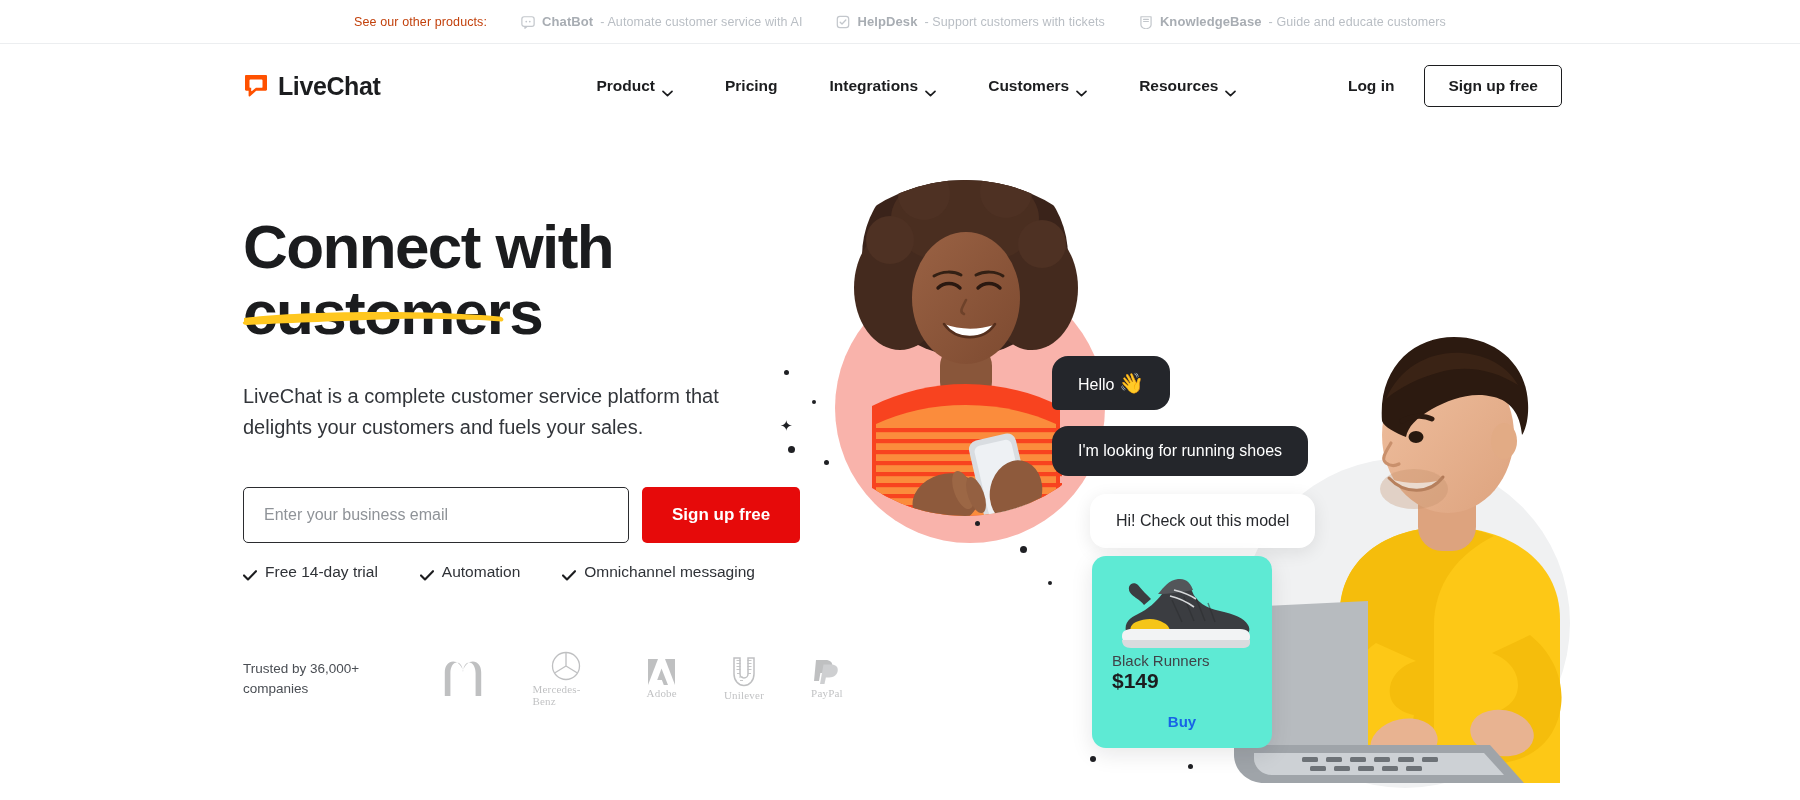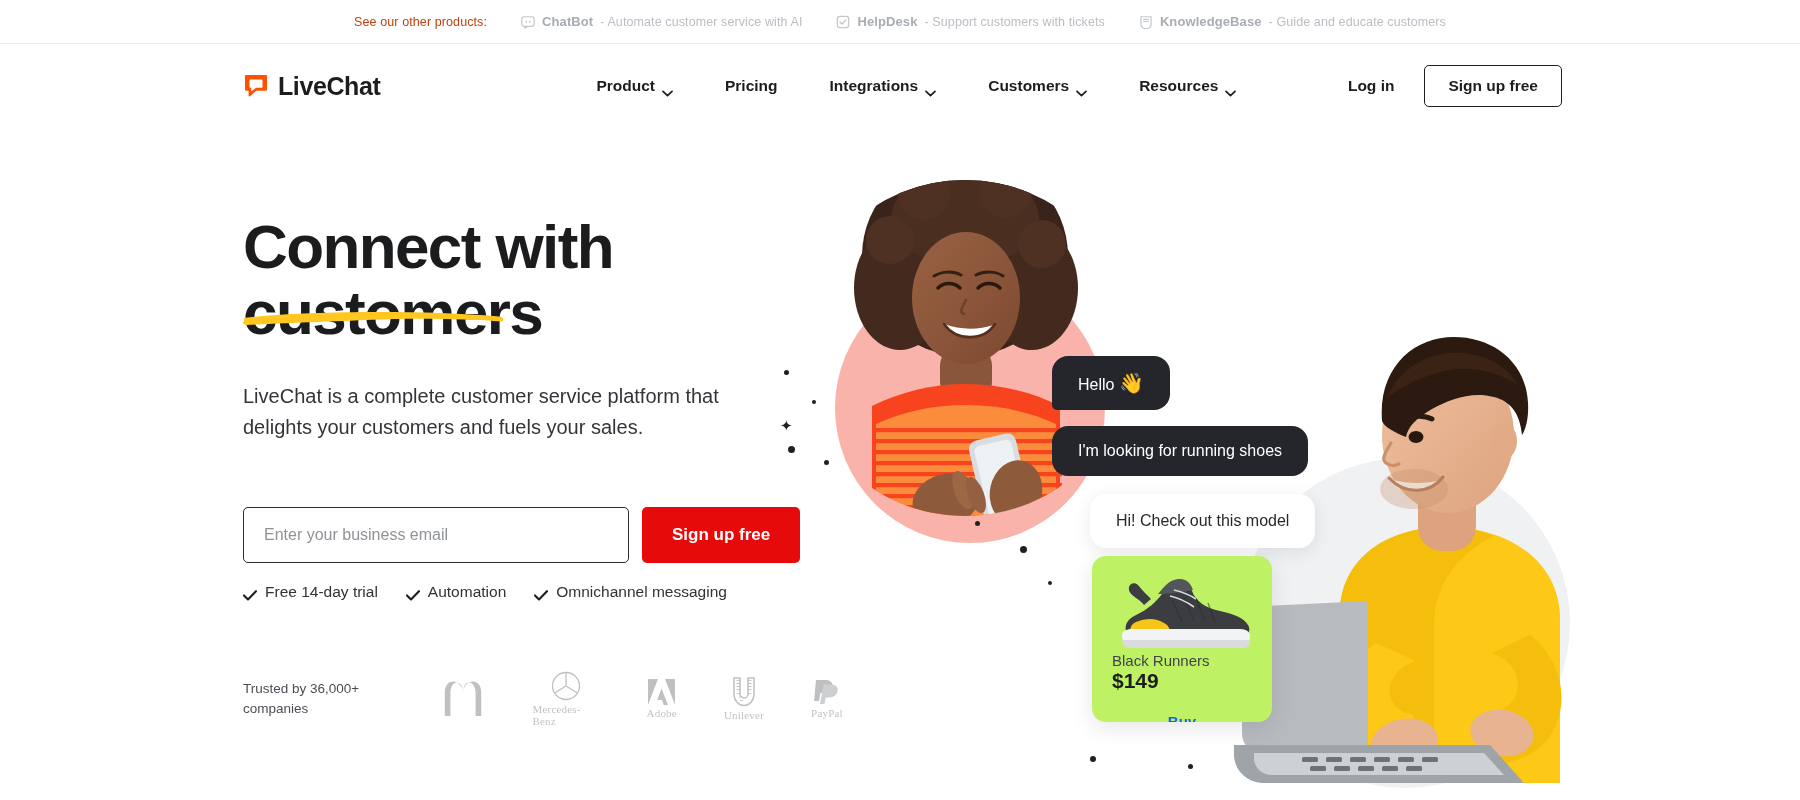--- a/index.html
+++ b/index.html
@@ -61,34 +61,34 @@
   h1.headline {
     font-size:62px; line-height:1.06; font-weight:700; color:#1b1c1e;
     letter-spacing:-1.6px; position:relative;
   }
   .line1 { position:relative; display:inline-block; }
   .underline { position:absolute; left:-2px; bottom:-16px; width:268px; height:22px; }
   .sub {
     margin-top:36px; font-size:20px; line-height:1.55; color:#32353a; max-width:530px;
   }
 
-  .form { margin-top:64px; display:flex; align-items:stretch; gap:13px; }
+  .form { margin-top:44px; display:flex; align-items:stretch; gap:13px; }
   .email-input {
     width:386px; height:56px; border:1.5px solid #2b2c2f; border-radius:5px;
     padding: 0 20px; font-size:16px; color:#1c1d1f; background:#fff;
     font-family:inherit; outline:none;
   }
   .email-input::placeholder { color:#8f9398; }
   .signup-cta {
     height:56px; padding:0 30px; border:none; border-radius:5px;
     background:#e60a0a; color:#fff; font-size:17px; font-weight:700;
     font-family:inherit; cursor:pointer;
   }
 
-  .feats { margin-top:20px; display:flex; align-items:flex-end; gap:28px; }
+  .feats { margin-top:20px; display:flex; align-items:flex-end; gap:42px; }
   .feat { display:flex; align-items:center; gap:8px; font-size:15.5px; color:#2f3237; white-space:nowrap; }
   .tick { width:14px; height:11px; display:block; }
 
   .trust { margin-top:70px; display:flex; align-items:center; }
   .trust-txt { font-size:13.5px; line-height:1.5; color:#4a4e54; width:140px; }
   .logos { display:flex; align-items:center; gap:47px; margin-left:60px; }
   .brand { opacity:.32; display:flex; flex-direction:column; align-items:center; }
   .brand svg { display:block; }
   .brand .blabel { font-size:11px; color:#3a3d42; margin-top:2px; letter-spacing:.2px;
                    font-family:"Liberation Serif", serif; }
@@ -111,22 +111,22 @@
   .man { position:absolute; left:400px; top:185px; width:420px; height:470px; }
 
   .bubble { position:absolute; border-radius:16px; font-size:16px; white-space:nowrap; }
   .bubble.dark { background:#24262b; color:#fff; }
   .bubble.light { background:#fff; color:#26282c; box-shadow:0 4px 18px rgba(20,20,25,.09); }
   .b1 { left:262px; top:228px; padding:15px 26px; border-bottom-left-radius:5px; }
   .b2 { left:262px; top:298px; padding:16px 26px; }
   .b3 { left:300px; top:366px; padding:18px 26px; }
 
   .card {
-    position:absolute; left:302px; top:428px; width:180px; height:166px;
-    background:#bef264; border-radius:14px; box-shadow:0 6px 22px rgba(20,20,25,.10);
+    position:absolute; left:302px; top:428px; width:180px; height:192px;
+    background:#5eead4; border-radius:14px; box-shadow:0 6px 22px rgba(20,20,25,.10);
     padding:12px 20px 0 20px; overflow:hidden;
   }
   .card .shoe { width:140px; height:78px; display:block; margin:2px auto 4px; }
   .card .cname { font-size:15px; color:#3f4348; }
   .card .cprice { font-size:21px; font-weight:700; color:#1c1d1f; margin-top:0; }
   .card .cbuy { font-size:15px; font-weight:700; color:#1763e6; text-align:center; margin-top:20px; cursor:pointer; }
 
   .dot { position:absolute; background:#1f2024; border-radius:50%; }
   .star { position:absolute; color:#1f2024; font-size:15px; line-height:1; }
   .hand { font-size:20px; }

